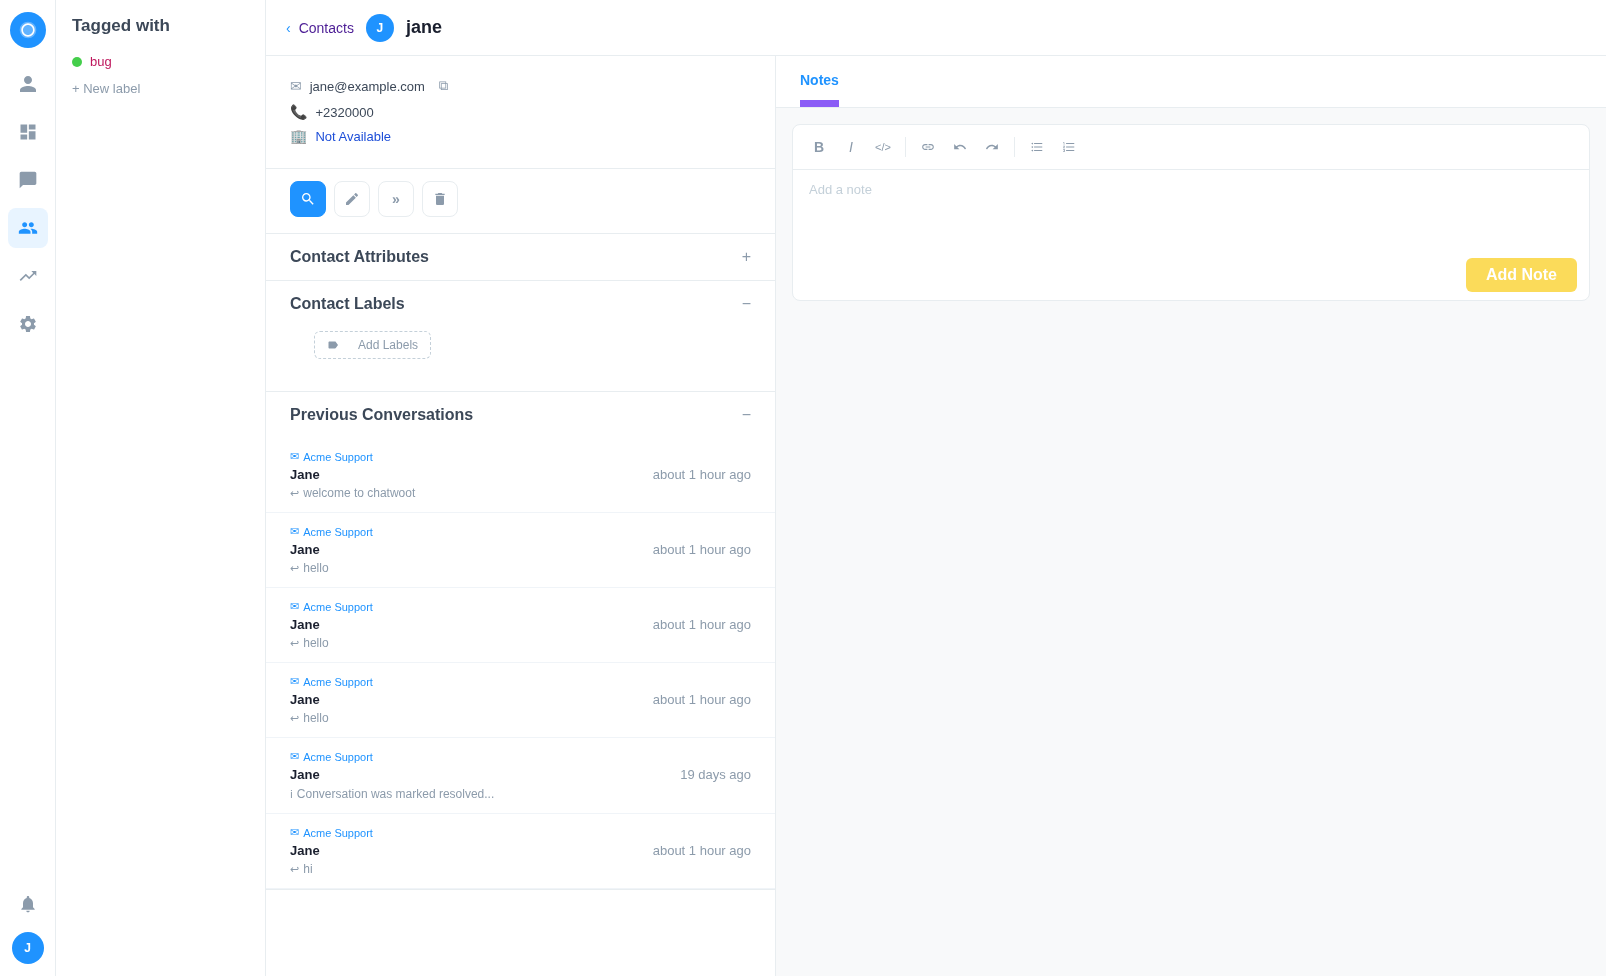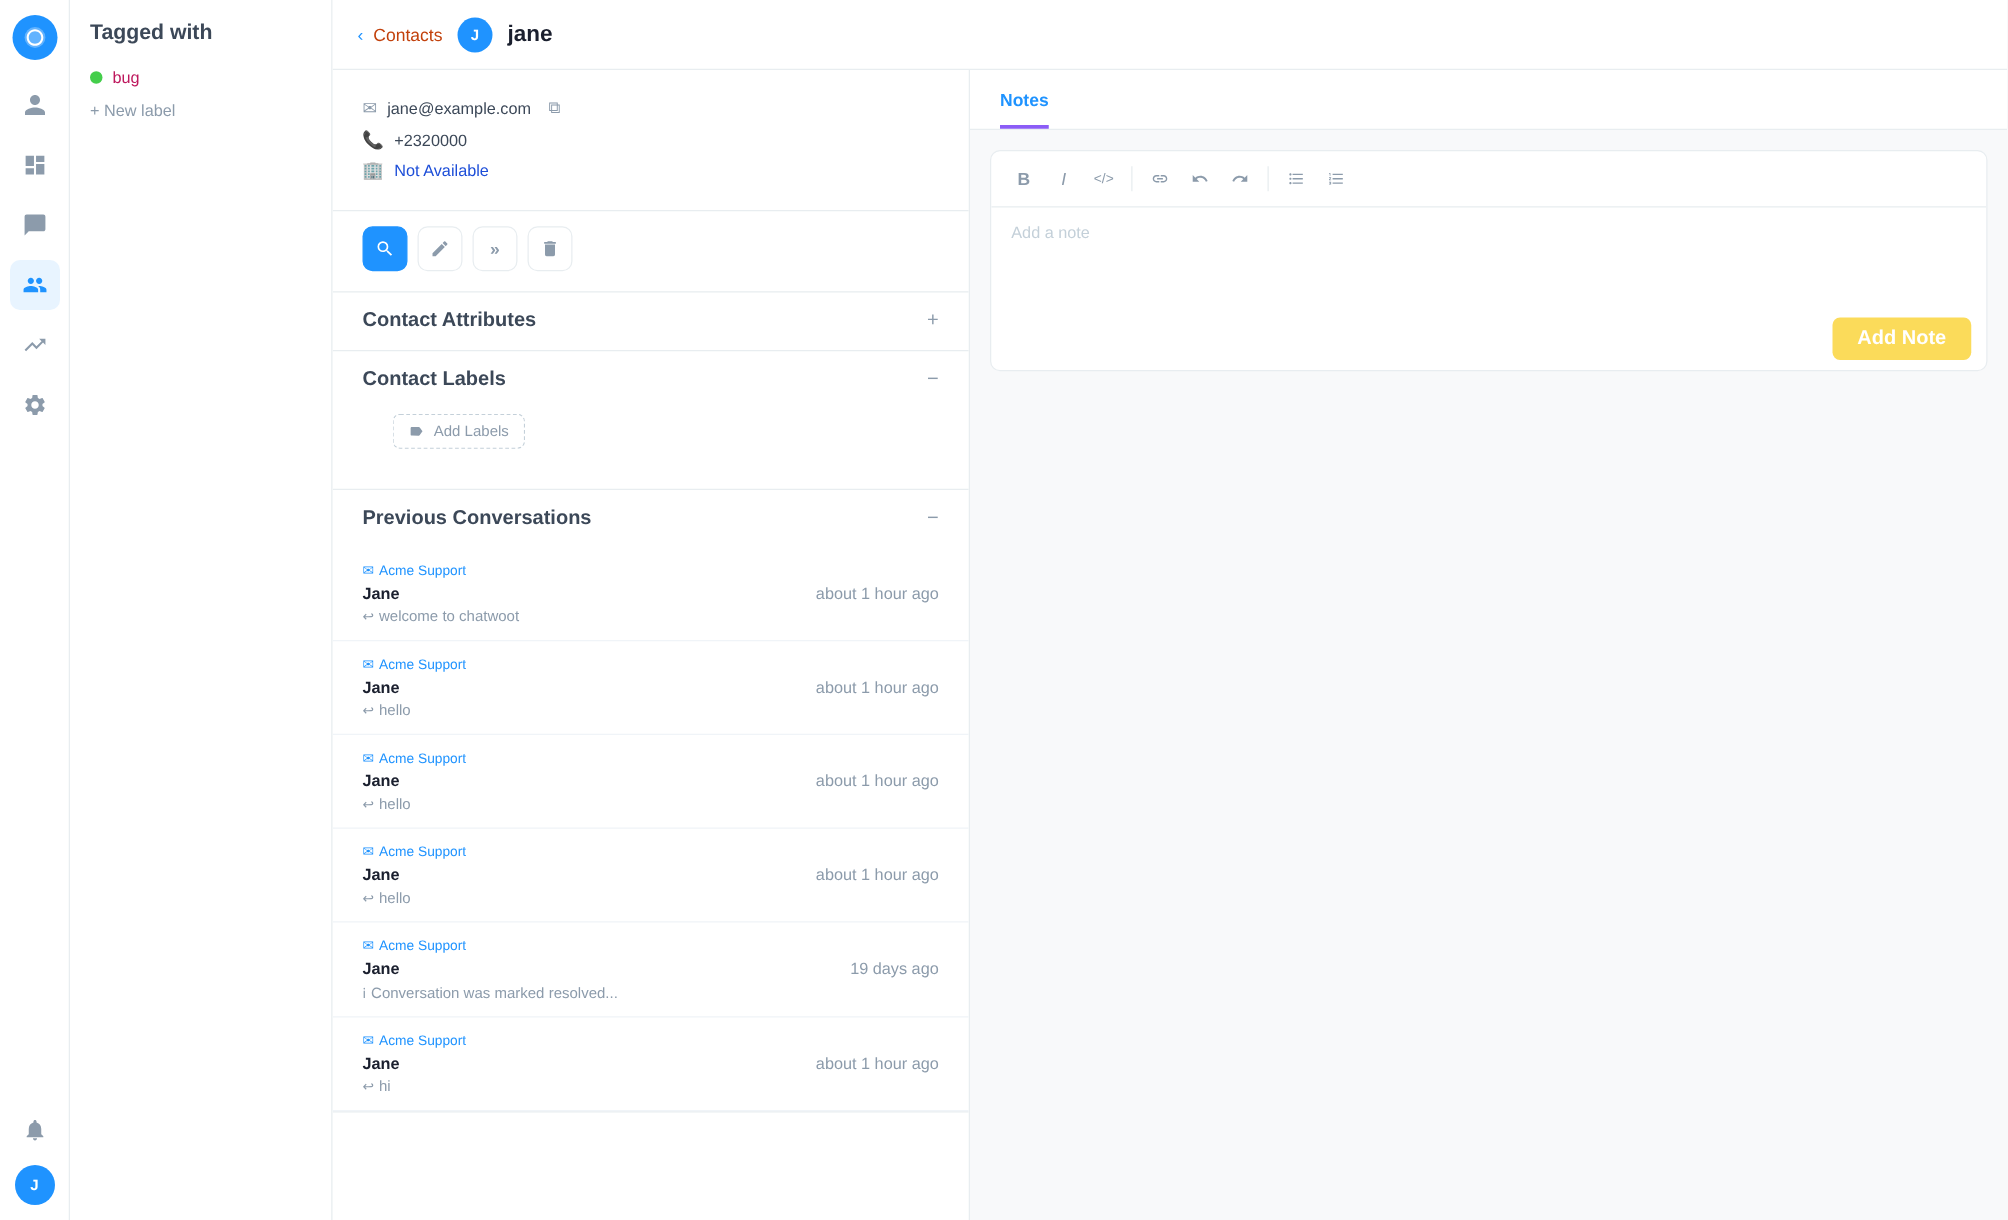--- a/index.html
+++ b/index.html
@@ -94,21 +94,21 @@
       align-items: center;
       padding: 0 20px;
       gap: 12px;
     }
     .breadcrumb {
       display: flex; align-items: center; gap: 8px;
       font-size: 14px;
       color: #8c9bab;
     }
     .breadcrumb .back-arrow { color: #1f93ff; cursor: pointer; }
-    .breadcrumb .contacts-link { color: #c2410c; cursor: pointer; }
+    .breadcrumb .contacts-link { color: #4c1d95; cursor: pointer; }
     .contact-avatar {
       width: 28px; height: 28px;
       border-radius: 50%;
       background: #1f93ff;
       display: flex; align-items: center; justify-content: center;
       color: white; font-size: 12px; font-weight: 600;
     }
     .contact-name {
       font-size: 18px;
       font-weight: 600;
@@ -184,21 +184,21 @@
     }
     .section-icon {
       color: #8c9bab;
       font-size: 16px;
       cursor: pointer;
     }
 
     
     .add-labels-btn {
       margin: 4px 24px 16px;
-      display: inline-flex; align-items: center; gap: 8px;
+      display: inline-flex; align-items: center; gap: 19px;
       border: 1px dashed #c4d0d9;
       border-radius: 6px;
       padding: 6px 12px;
       font-size: 12px;
       color: #8c9bab;
       cursor: pointer;
       background: none;
     }
 
     
@@ -247,21 +247,21 @@
       background: #fff;
       border-bottom: 1px solid #e8edf0;
       padding: 0 24px;
     }
     .notes-tab {
       display: inline-block;
       padding: 16px 0 12px;
       font-size: 14px;
       font-weight: 600;
       color: #1f93ff;
-      border-bottom: 3px solid #8b5cf6;
+      border-bottom: 7px solid #8b5cf6;
       cursor: pointer;
     }
     .notes-editor {
       background: #fff;
       margin: 16px;
       border: 1px solid #e8edf0;
       border-radius: 8px;
       overflow: hidden;
     }
     .editor-toolbar {

